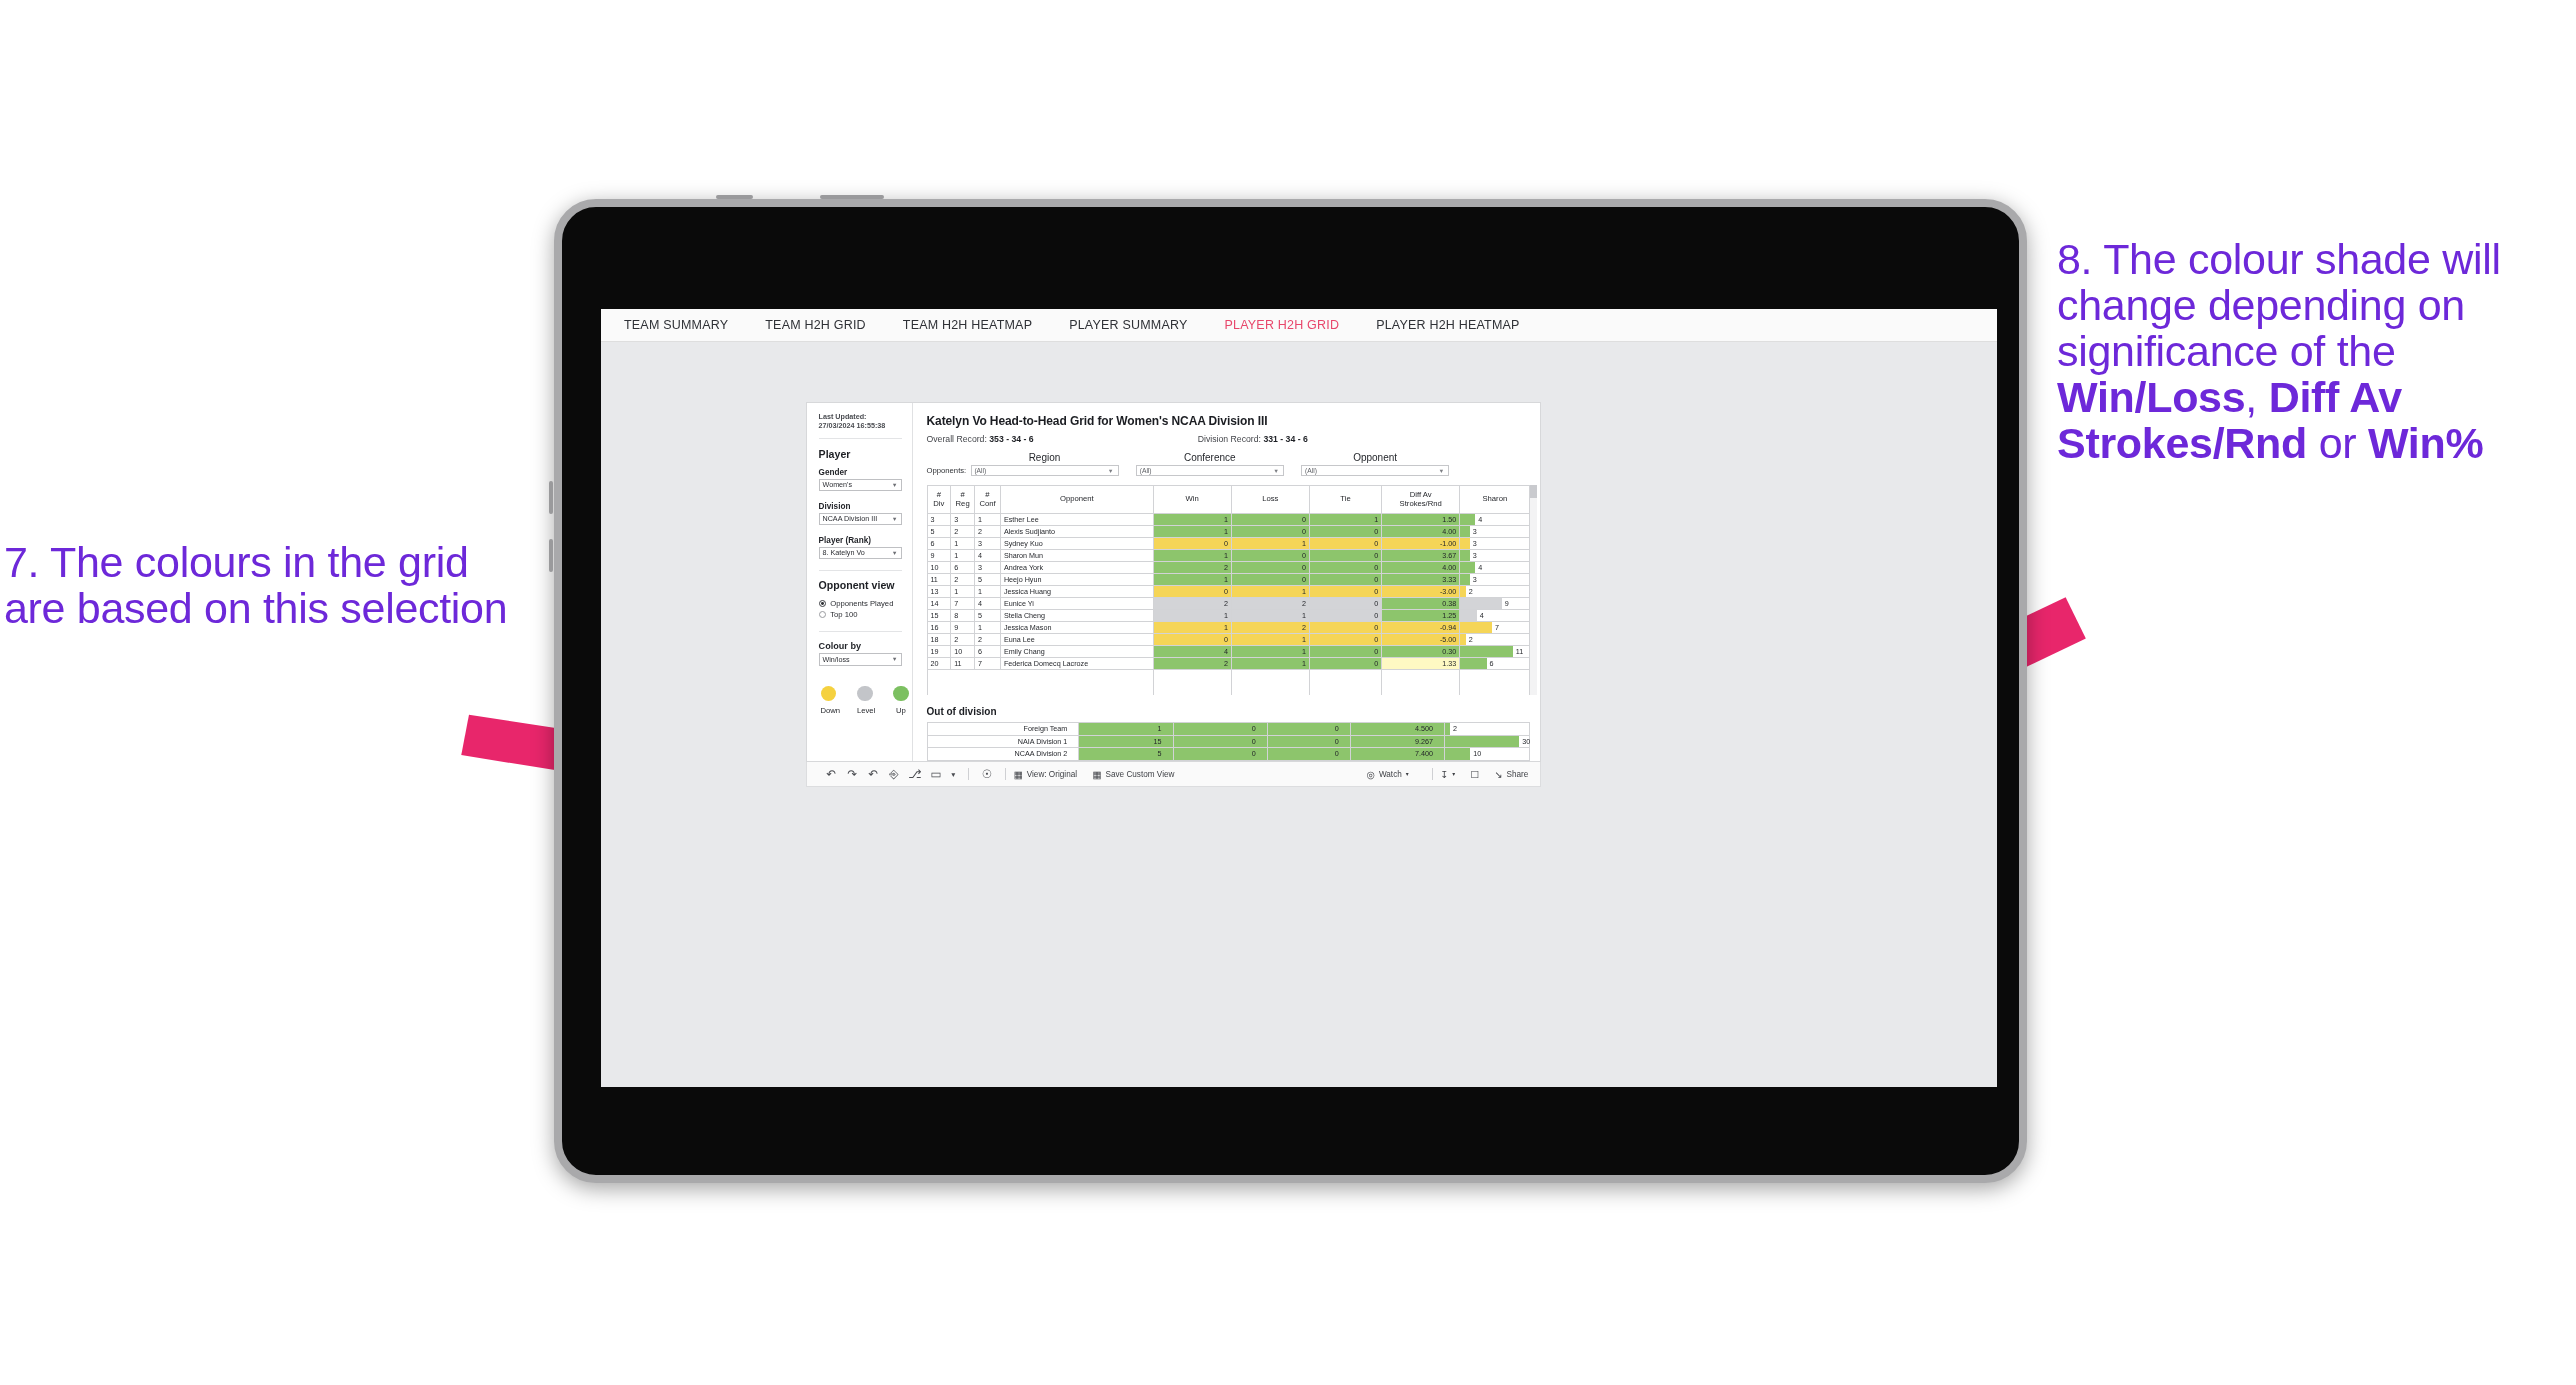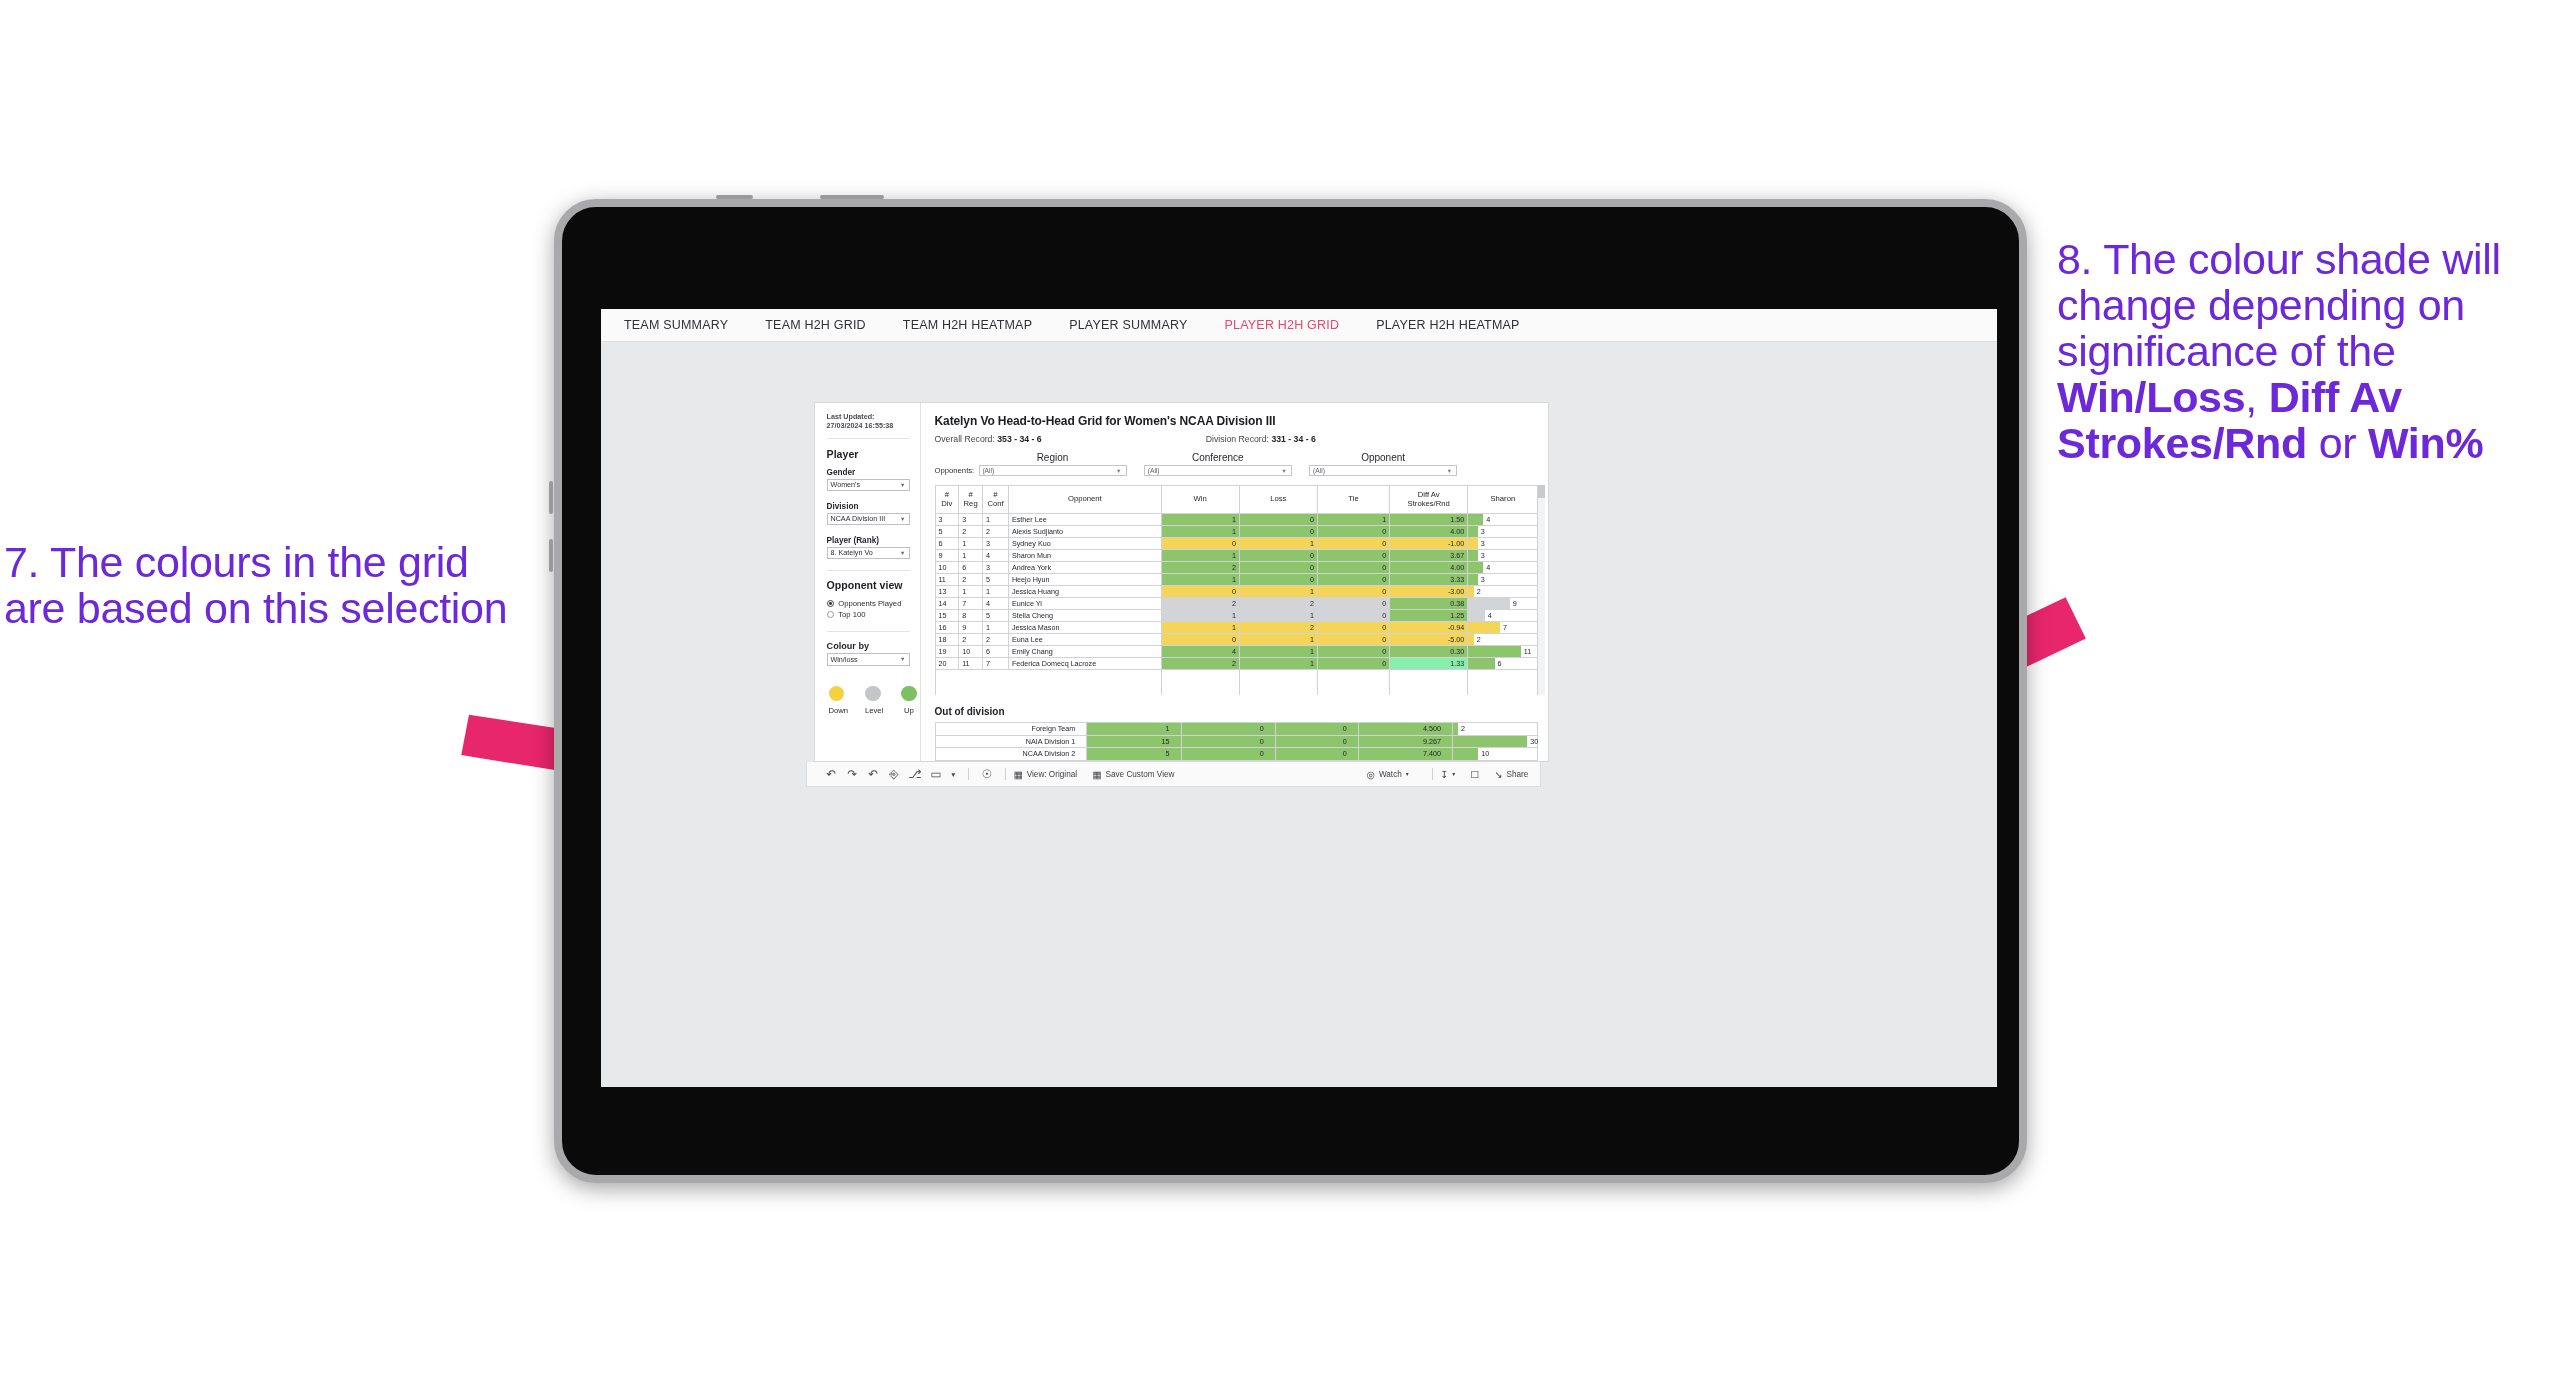--- a/index.html
+++ b/index.html
@@ -85,21 +85,20 @@
   .subnav-item { font-size: 12.5px; color:#2f3136; letter-spacing:0.2px; }
   .subnav-item.active { color:#e8466b; }
 
   
   .workspace { position:relative; height: calc(100% - 85px); background:#e8e9eb; }
   .viz {
     position:absolute; left:205px; top:60px;
     width: 735px; height: 360px;
     background:#ffffff; border:1px solid #d7d8da;
     display:flex;
-    margin-left:8px;
   }
 
   
   .side { width:106px; border-right:1px solid #e0e1e3; padding: 8.7px 9.6px 0 11.6px; }
   .lastupd { font-size:7.2px; color:#4a4c51; line-height:1.25; font-weight:600;}
   .hr { height:1px; background:#e3e4e6; margin: 8.7px 0 8.7px 0; }
   .side-h { font-size:10.6px; font-weight:bold; color:#1d1f24; margin-bottom:7.7px; }
   .fld-label { font-size:8.2px; font-weight:bold; color:#23252a; margin-bottom:1.9px; }
   .sel {
     height:12.5px; border:1px solid #bfc0c3; background:#fff;
@@ -507,21 +506,21 @@
                       </td>
                     </tr>
                     <tr>
                       <td class="num">20</td>
                       <td class="num">11</td>
                       <td class="num">7</td>
                       <td class="name">Federica Domecq Lacroze</td>
                       <td class="val" style="background:#8dc56c">2</td>
                       <td class="val" style="background:#8dc56c">1</td>
                       <td class="val" style="background:#8dc56c">0</td>
-                      <td class="val" style="background:#86efac">1.33</td>
+                      <td class="val" style="background:#fef9c3">1.33</td>
                       <td class="rounds">
                         <div class="bar" style="width:38%;background:#8dc56c"></div>
                         <div class="rounds-txt" style="left:38%">6</div>
                       </td>
                     </tr>
                     <tr>
                       <td colspan="3" style="border-left:1px solid #d2d3d6;border-right:none;border-bottom:none;height:25px"></td>
                       <td style="border:none"></td>
                       <td style="border-left:1px solid #d2d3d6;border-top:none;border-bottom:none;border-right:none"></td>
                       <td style="border-left:1px solid #d2d3d6;border-top:none;border-bottom:none;border-right:none"></td>

